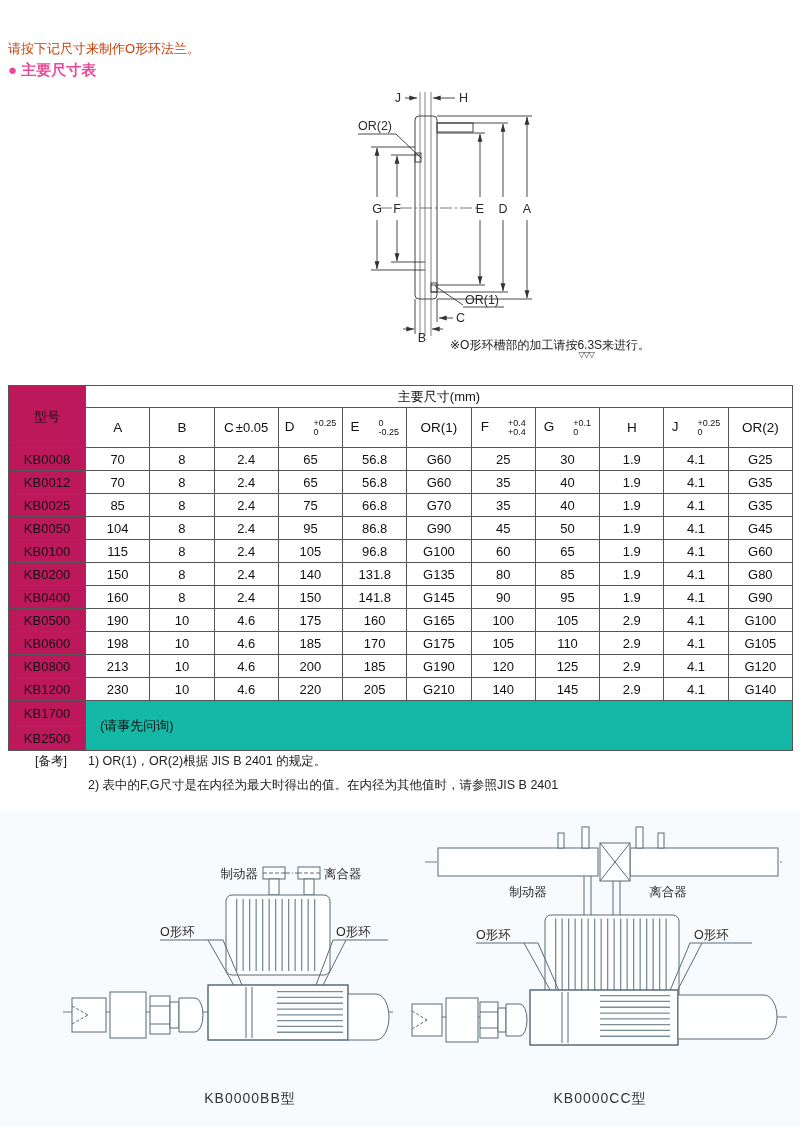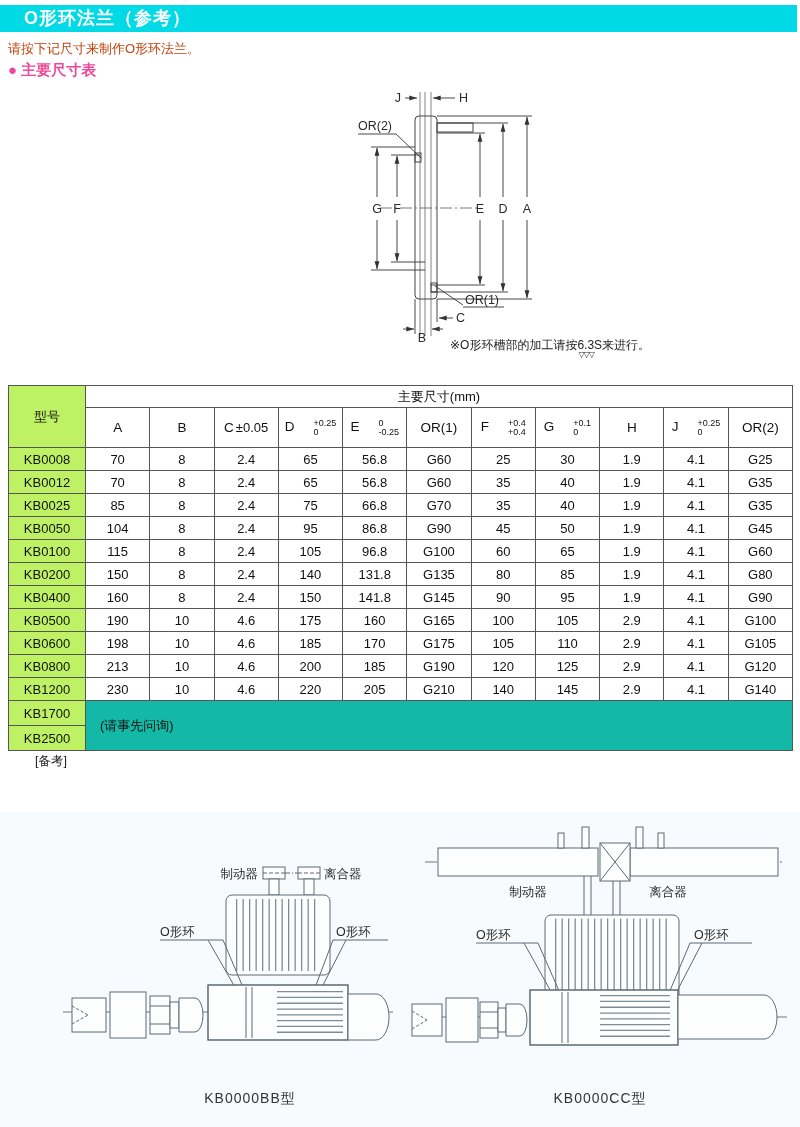--- a/index.html
+++ b/index.html
@@ -27,21 +27,21 @@
   .rough { position:relative; display:inline-block; }
   .rough .mark { position:absolute; left:1px; bottom:-7px; font-size:8px; letter-spacing:-1px; color:#333; }
 
   
   table.dims { position:absolute; left:8px; top:385px; width:785px;
     border-collapse:collapse; table-layout:fixed; font-size:13px; color:#111; }
   table.dims th, table.dims td { border:1px solid #555; text-align:center; padding:0; font-weight:normal; }
   table.dims .r1 { height:22px; }
   table.dims .r2 th { height:40px; }
   table.dims tbody td { height:23px; }
-  table.dims td.model, table.dims th.model { background:#bef264; }
+  table.dims td.model, table.dims th.model { background:#be185d; }
   table.dims .grp { font-size:13px; }
   .hdrMain { font-size:13.5px; }
   .tolSingle { font-size:13px; margin-left:2px; }
   .tol { display:inline-flex; flex-direction:column; line-height:9px; font-size:9px; text-align:left; margin-left:19px; vertical-align:middle; }
   table.dims td.inquiry { text-align:left; padding-left:14px; font-size:13px; background:#14b8a6; }
   table.dims tr.inqRow td { height:25px; }
 
   
   .remark-label { position:absolute; left:35px; top:753px; font-size:12.5px; color:#222; }
   .remarks { position:absolute; left:88px; top:753px; font-size:12.5px; color:#222; }
@@ -57,21 +57,20 @@
   .fins { stroke:#7d8d98; }
   .caption { position:absolute; top:278px; width:200px; text-align:center; font-size:14px; color:#333; letter-spacing:1px; }
   .cap-bb { left:150px; }
   .cap-cc { left:500px; }
 </style>
 </head>
 <body>
 
 <div id="page">
 
-  <div class="titlebar">O形环法兰（参考）</div>
 
   <div class="intro">请按下记尺寸来制作O形环法兰。</div>
 
   <div class="section-head">
     <span>●</span>
     <span>主要尺寸表</span>
   </div>
 
   <div class="diagram-wrap">
     <svg width="268" height="292" viewBox="0 0 268 292">
@@ -348,20 +347,24 @@
           <td class="model">KB1700</td>
           <td colspan="11" rowspan="2" class="inquiry">(请事先问询)</td>
         </tr>
         <tr class="inqRow">
           <td class="model">KB2500</td>
         </tr>
       </tbody>
   </table>
 
   <div class="remark-label">[备考]</div>
+  <div class="remarks">
+      <div class="remark-item">1) OR(1)，OR(2)根据 JIS B 2401 的规定。</div>
+      <div class="remark-item">2) 表中的F,G尺寸是在内径为最大时得出的值。在内径为其他值时，请参照JIS B 2401</div>
+    </div>
 
   <div class="examples">
 
     <svg class="ex-svg" style="left:58px; top:33px;" width="340" height="240" viewBox="0 0 340 240">
 
       <rect class="exf" x="205" y="22" width="22" height="12"></rect>
       <line class="ex" x1="205" y1="28" x2="227" y2="28" stroke-dasharray="4 2"></line>
       <rect class="exf" x="211" y="34" width="10" height="16"></rect>
       <rect class="exf" x="240" y="22" width="22" height="12"></rect>
       <line class="ex" x1="240" y1="28" x2="262" y2="28" stroke-dasharray="4 2"></line>

